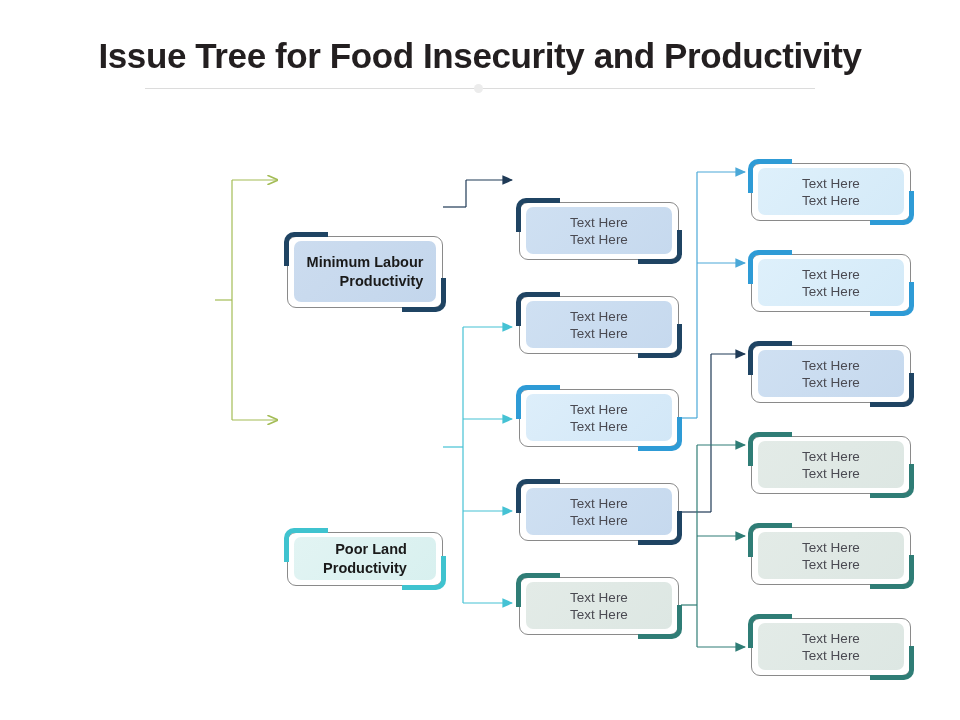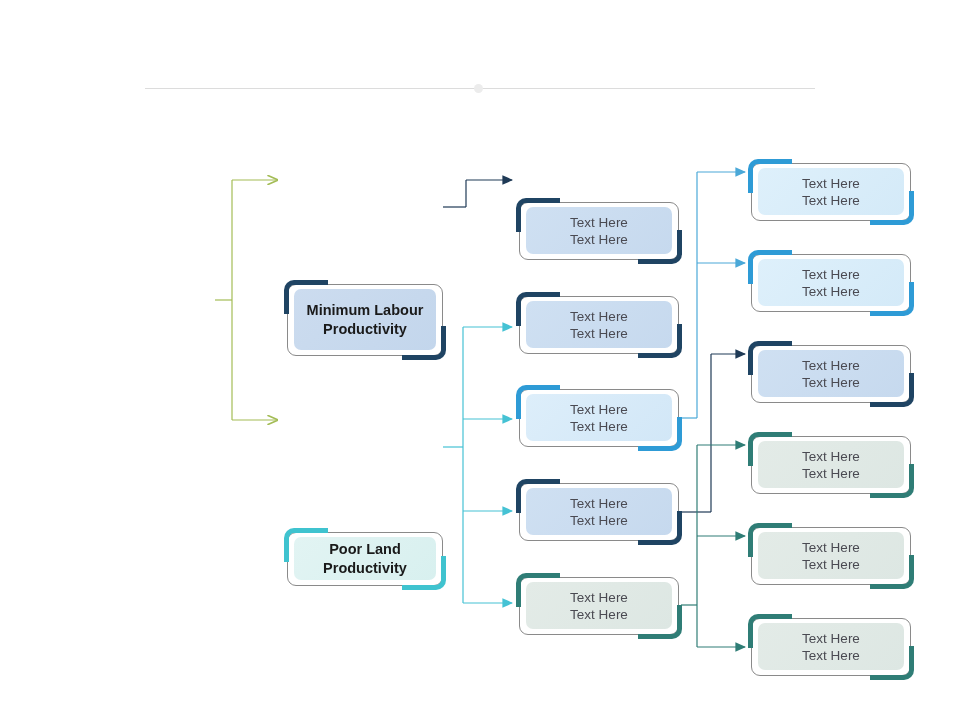--- a/index.html
+++ b/index.html
@@ -97,33 +97,35 @@
   .node .br-br {
     right: -3px; bottom: -4px;
     border-width: 0 5px 5px 0;
     border-bottom-right-radius: 10px;
   }
 
   .node .label {
     position: relative;
     z-index: 3;
     white-space: pre-line;
+    text-align: right;
   }
 
   
   .node-root .label { font-size: 14.5px; font-weight: bold; color: #1a1a1a; }
   
   .node-l2 .label { font-size: 14.5px; font-weight: bold; color: #1a1a1a; }
   
   .node-leaf .label { font-size: 13.5px; font-weight: normal; color: #4a4a52; }
 </style>
 </head>
 <body>
 
 <div class="header">
+  <div class="page-title">Issue Tree for Food Insecurity and Productivity</div>
   <div class="divider"></div>
   <div class="divider-dot"></div>
 </div>
 
 <div class="canvas">
 
   <svg class="wires" viewBox="0 0 960 600">
     <defs>
       <marker id="ah-green" markerWidth="9" markerHeight="8" refX="8" refY="4" orient="auto">
         <path d="M0,0 L9,4 L0,8" fill="none" stroke="#a3bc55" stroke-width="1.3"></path>
@@ -180,21 +182,21 @@
     <g stroke="#2f7d76" stroke-width="1.2" fill="none">
       <path d="M681,485 L697,485"></path>
       <path d="M697,325 L697,527"></path>
       <path d="M697,325 L745,325" marker-end="url(#ah-dteal)"></path>
       <path d="M697,416 L745,416" marker-end="url(#ah-dteal)"></path>
       <path d="M697,527 L745,527" marker-end="url(#ah-dteal)"></path>
     </g>
   </svg>
 
 
-  <div class="node node-l2" style="left:287px; top:116px; width:156px; height:72px; color:#1f4463;margin-top:48px;">
+  <div class="node node-l2" style="left:287px; top:116px; width:156px; height:72px; color:#1f4463;">
     <div class="card"></div>
     <div class="fill" style="background:linear-gradient(135deg,#ccdcef,#c3d6ec);"></div>
     <div class="br-tl"></div>
     <div class="br-br"></div>
     <div class="label">Minimum Labour
 Productivity</div>
   </div>
 
   <div class="node node-l2" style="left:287px; top:412px; width:156px; height:54px; color:#3fc3cf;">
     <div class="card"></div>

